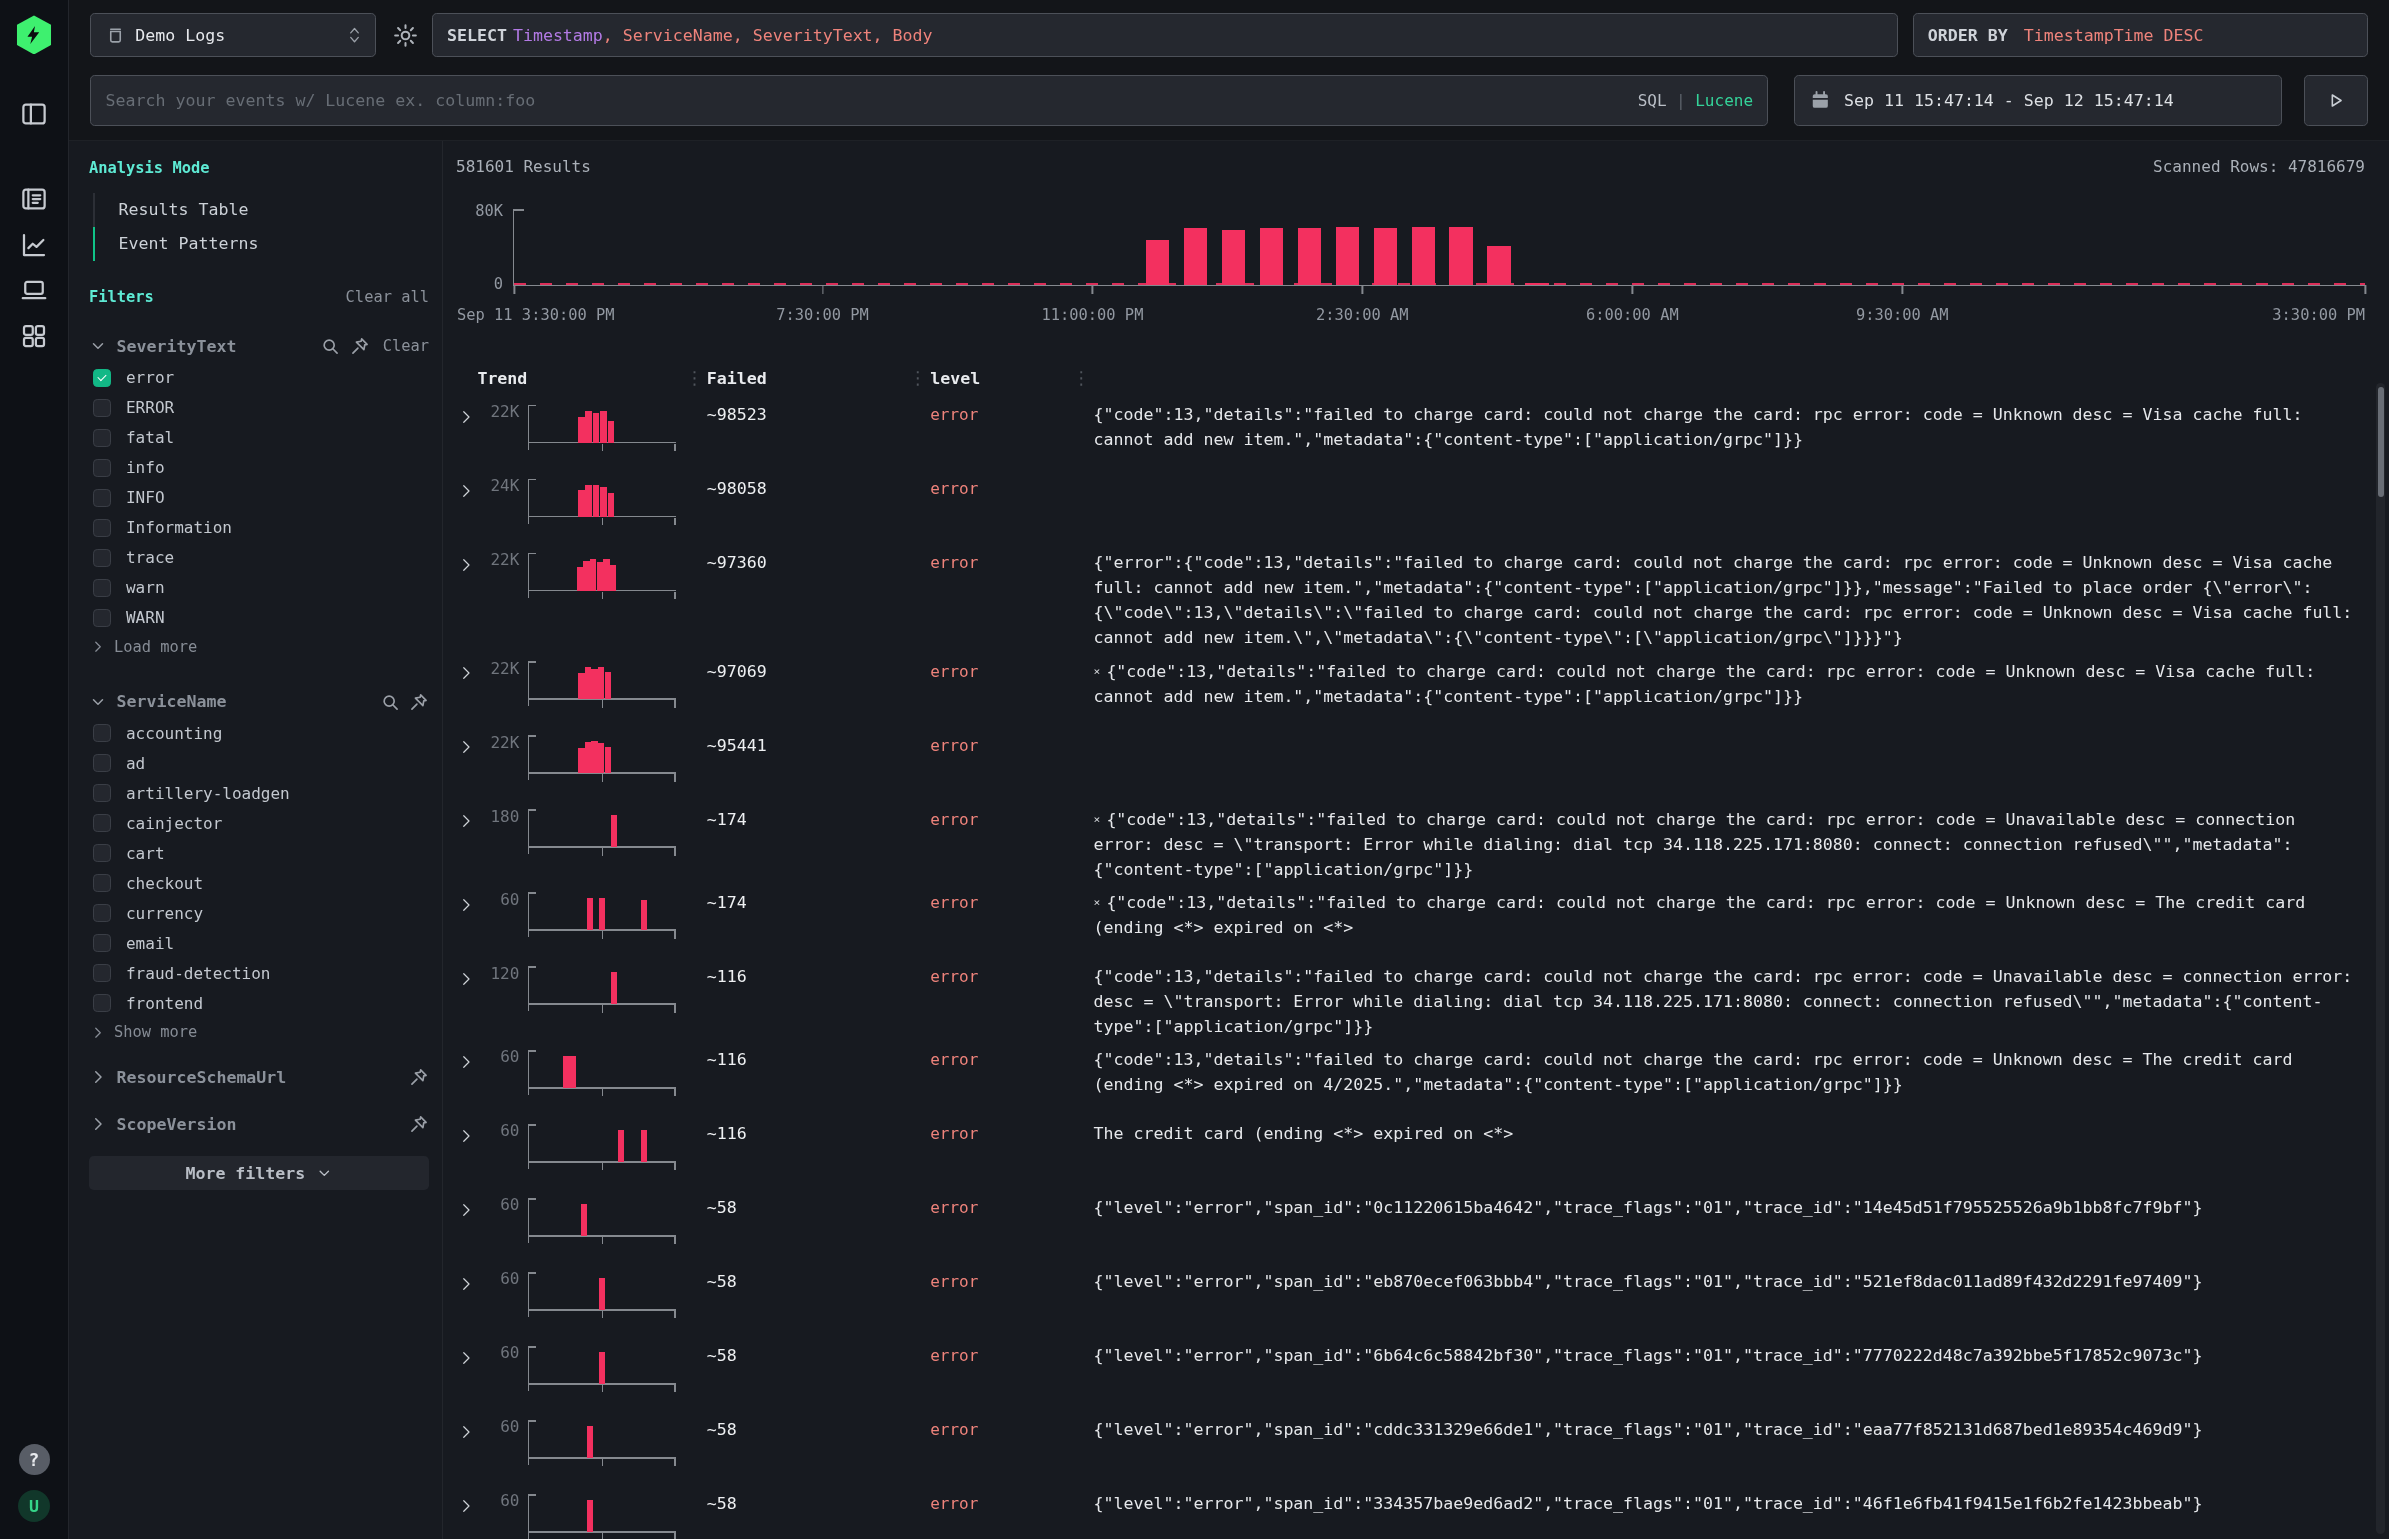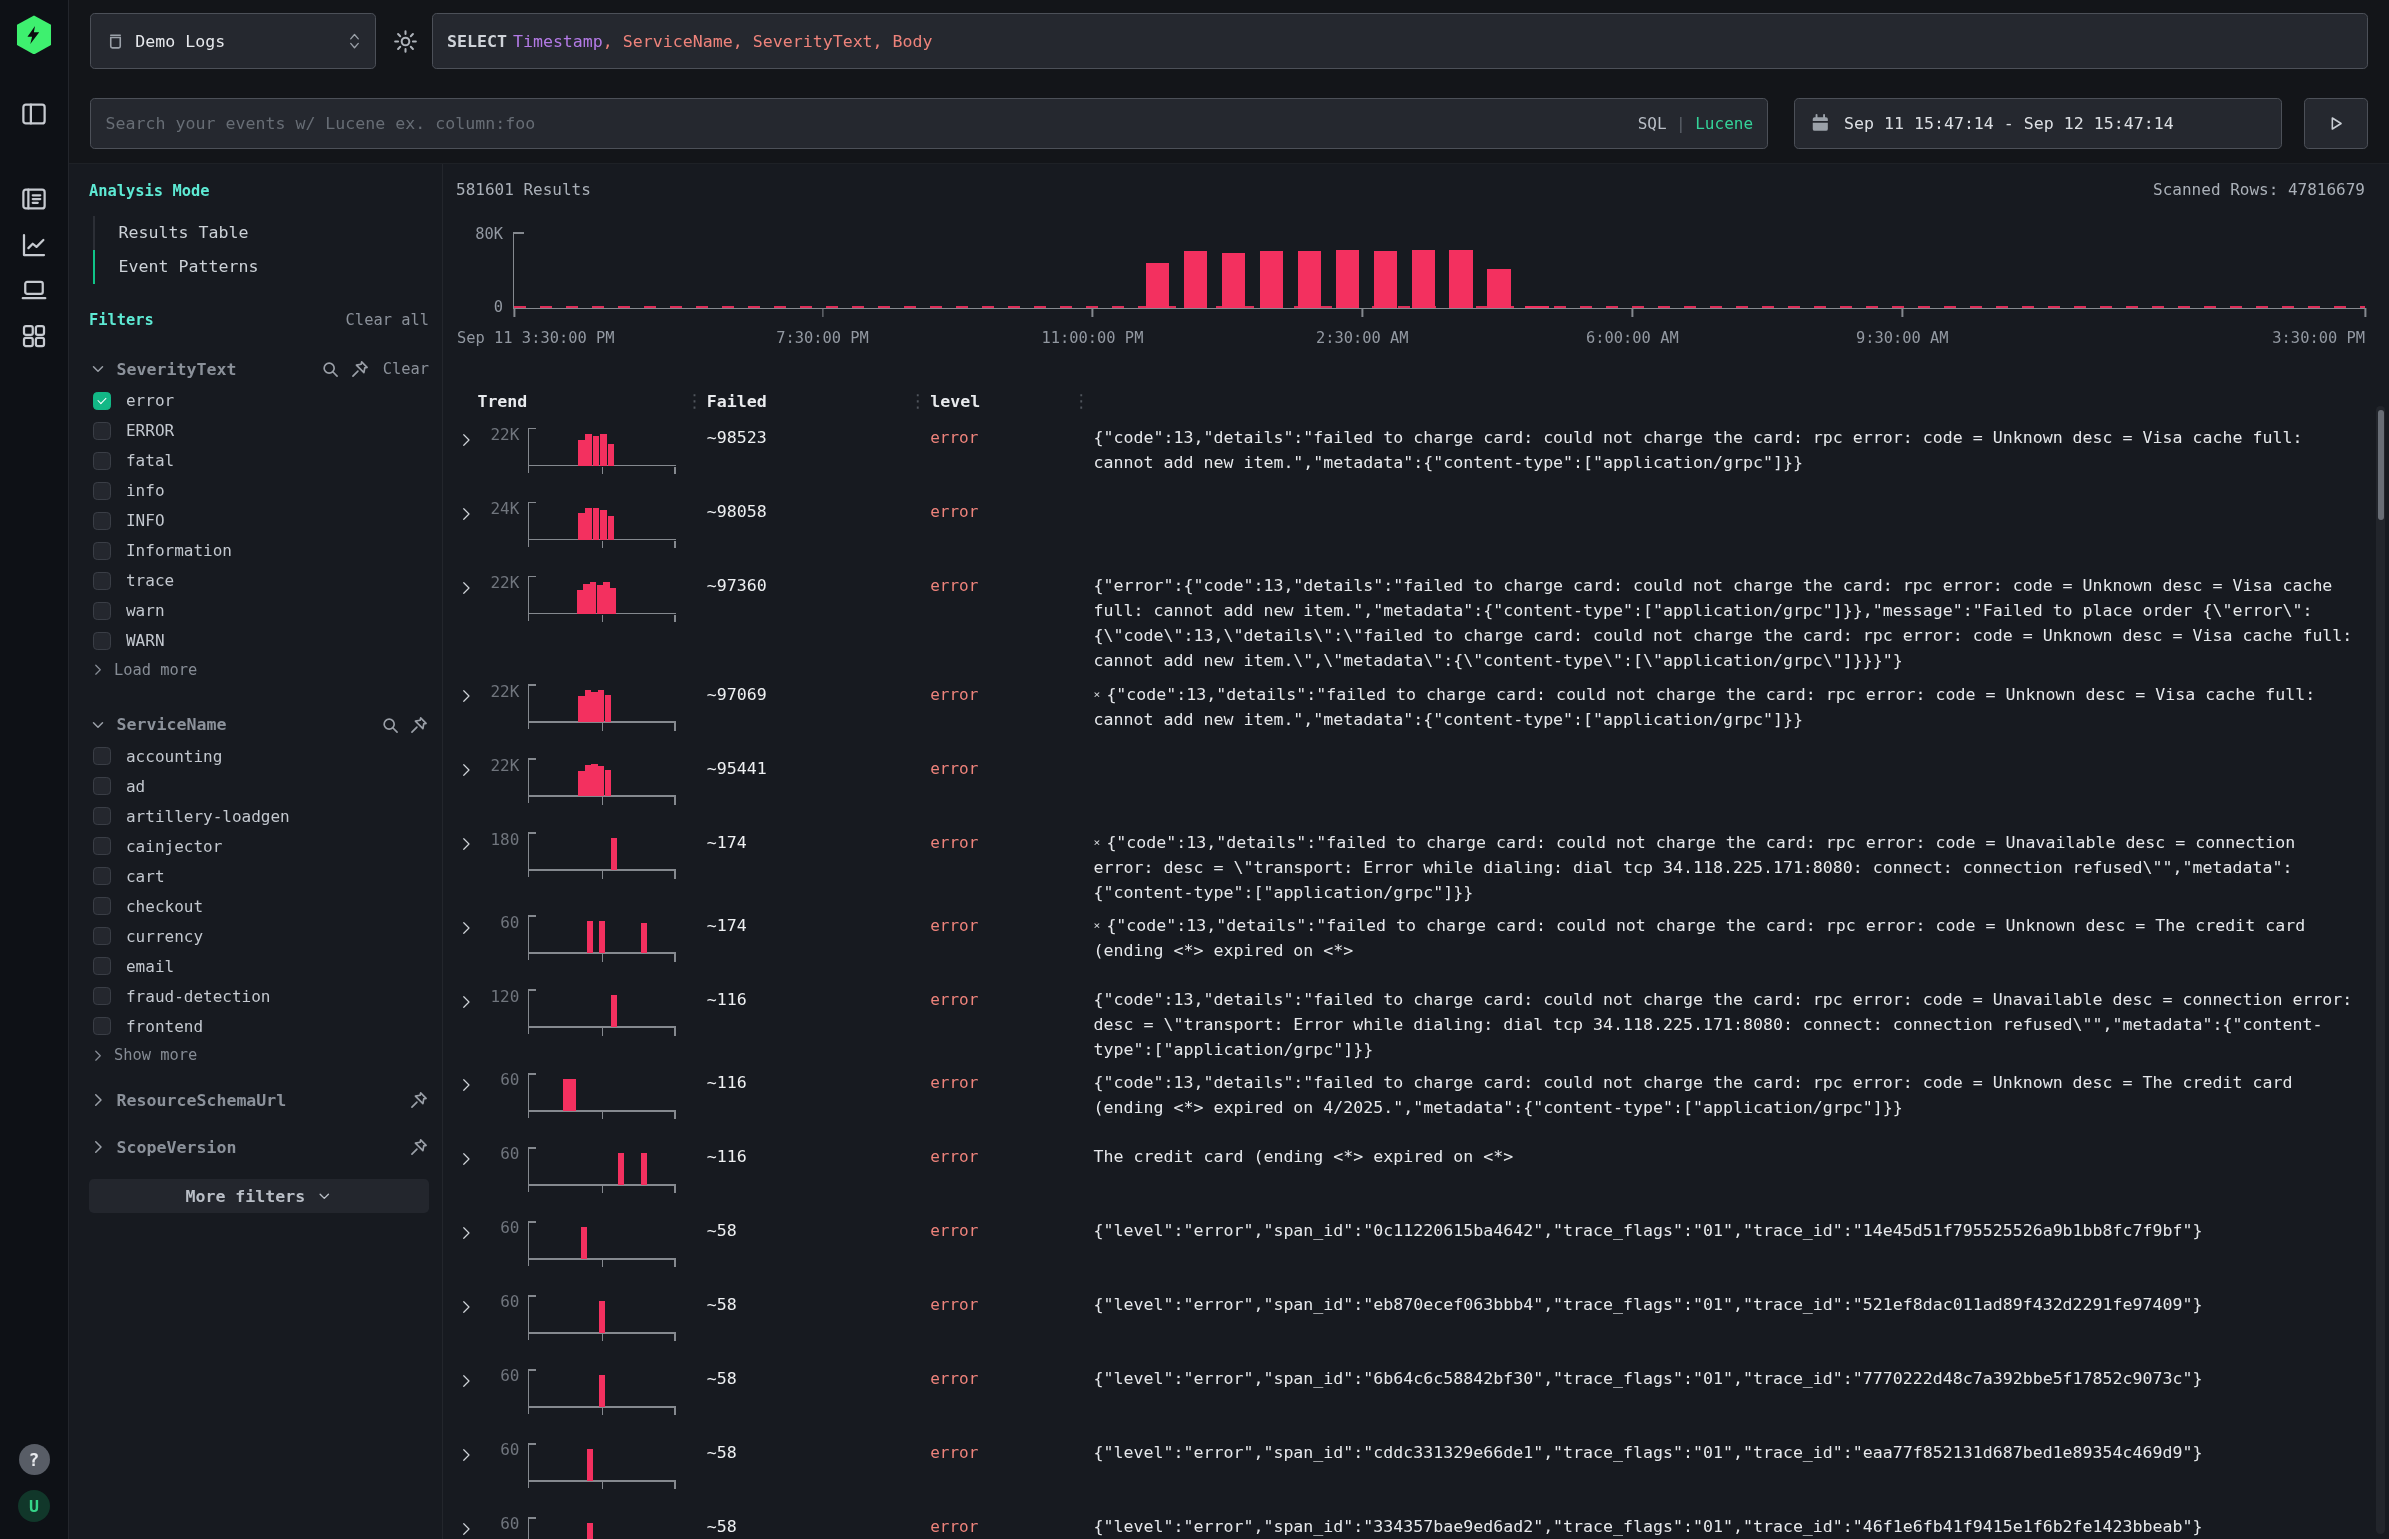--- a/index.html
+++ b/index.html
@@ -28,21 +28,21 @@
   .rail-spacer{flex:1}
   .help-btn{width:31px;height:31px;border-radius:50%;background:#585d66;color:#e8eaee;
             display:flex;align-items:center;justify-content:center;font-size:18px;font-weight:700}
   .avatar{width:32px;height:32px;border-radius:50%;background:#11372a;color:#35d488;margin-top:15.4px;
           display:flex;align-items:center;justify-content:center;font-size:16.6px;font-weight:700}
 
   
   .content{flex:1;display:flex;flex-direction:column;min-width:0}
   .topbar{background:var(--bg-top);padding:13px 21.4px 14.2px;border-bottom:1.2px solid #1e2126}
   .trow{display:flex;align-items:center}
-  .trow1{height:56px;margin-bottom:29px}
+  .trow1{height:44px;margin-bottom:18px}
   .trow2{height:51px}
   .box{background:var(--panel);border:1.2px solid var(--panel-border);border-radius:4.7px;height:100%;
        display:flex;align-items:center;padding:0 14.2px;font-size:16.6px;color:#e6e8ec}
   .src-box{width:286px}
   .src-box .lbl{margin:0 auto 0 10.7px}
   .gear{width:27px;height:27px;margin:0 13px 0 15.4px;color:#aeb3ba}
   .gear svg,.mini svg{width:100%;height:100%;stroke:currentColor;fill:none;stroke-width:1.8;stroke-linecap:round}
   .query-box{flex:1}
   .kw{font-weight:700;color:#cfd3d9;margin-right:6px}
   .purple{color:var(--purple)} .salmon{color:var(--salmon)}
@@ -208,20 +208,24 @@
         <div class="gear">
           <svg viewBox="0 0 24 24">
               <circle cx="12" cy="12" r="3.4"></circle>
               <path d="M12 2.8v2.6M12 18.6v2.6M2.8 12h2.6M18.6 12h2.6M5.4 5.4l1.9 1.9M16.7 16.7l1.9 1.9M18.6 5.4l-1.9 1.9M7.3 16.7l-1.9 1.9"></path>
             </svg>
         </div>
         <div class="box query-box">
           <span class="kw">SELECT</span>
           <span><span class="purple"> Timestamp</span><span class="salmon">,</span><span class="salmon"> ServiceName</span><span class="salmon">,</span><span class="salmon"> SeverityText</span><span class="salmon">,</span><span class="salmon"> Body</span></span>
         </div>
+        <div class="box order-box">
+          <span class="kw">ORDER BY </span>
+          <span class="salmon">TimestampTime DESC</span>
+        </div>
       </div>
       <div class="trow trow2">
         <div class="box search-box">
           <span class="ph">Search your events w/ Lucene ex. column:foo</span>
           <span class="langs">
             <span class="lang-sql">SQL</span>
             <span class="lang-sep">|</span>
             <span class="lang-lucene">Lucene</span>
           </span>
         </div>

